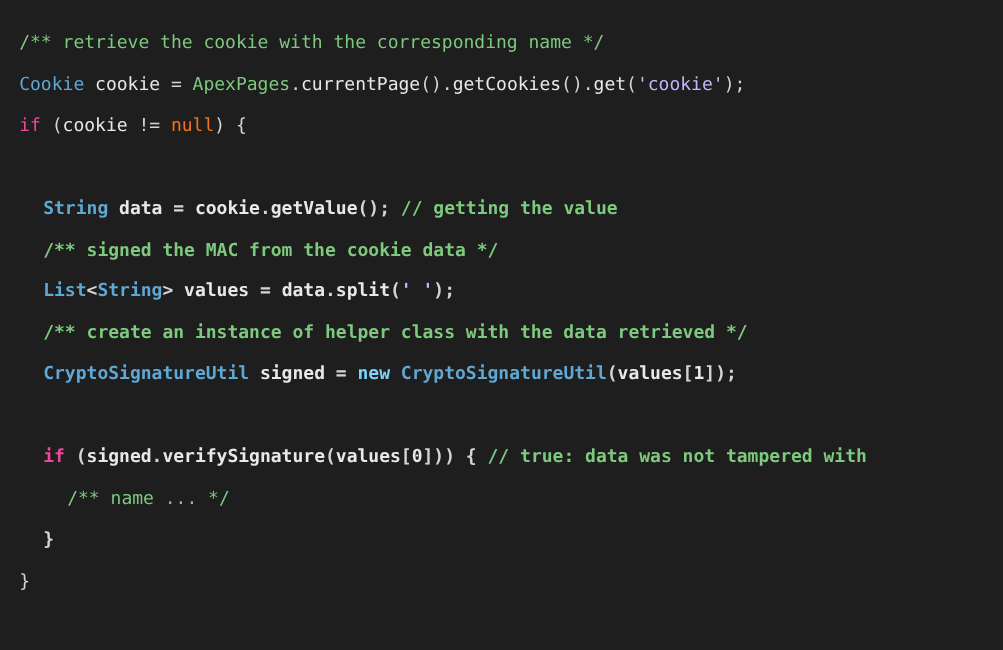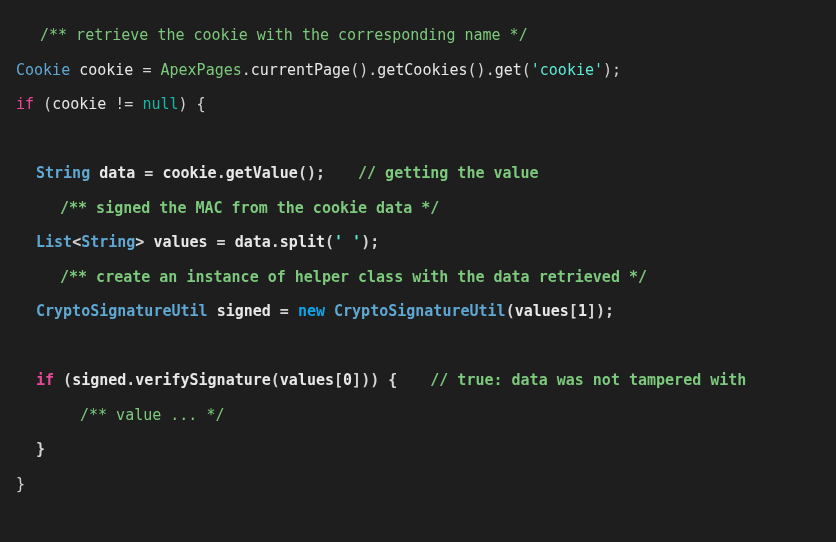--- a/index.html
+++ b/index.html
@@ -10,27 +10,27 @@
       line-height: 2.3;
       padding: 18px 16px;
       color: #e8e8e8;
       width: 836px;
       height: 542px;
       overflow: hidden;
     }
     .line { white-space: pre; }
     .indent1 { padding-left: 20px; font-weight: bold; }
     .indent2 { padding-left: 40px; }
-    .comment { color: #7dc97d; margin-left: 24px; }
+    .comment { color: #7dc97d; }
     .type { color: #5fa8d3; }
     .classref { color: #9cdcfe; }
     .keyword { color: #ec4899; }
-    .keyword-new { color: #0ea5e9; }
-    .string { color: #5eead4; }
-    .null { color: #14b8a6; text-align: right; }
+    .keyword-new { color: #7dd3fc; }
+    .string { color: #c4b5fd; }
+    .null { color: #f97316; text-align: right; }
     .punct { color: #d4d4d4; }
     .ident { color: #e8e8e8; }
   </style>
 </head>
 <body>
 
 <div class="line"><span class="comment">/** retrieve the cookie with the corresponding name */</span></div>
 
 <div class="line"><span class="type">Cookie</span><span> </span><span class="ident">cookie</span><span class="punct"> = </span><span class="classref" style="color:#7dc97d">ApexPages</span><span class="punct">.</span><span class="ident">currentPage</span><span class="punct">(</span><span class="punct">)</span><span class="punct">.</span><span class="ident">getCookies</span><span class="punct">(</span><span class="punct">)</span><span class="punct">.</span><span class="ident">get</span><span class="punct">(</span><span class="string">'cookie'</span><span class="punct">)</span><span class="punct">;</span></div>
 
@@ -45,17 +45,17 @@
 <div class="line indent1"><span class="type">List</span><span class="punct">&lt;</span><span class="type">String</span><span class="punct">&gt;</span><span> </span><span class="ident">values</span><span class="punct"> = </span><span class="ident">data</span><span class="punct">.</span><span class="ident">split</span><span class="punct">(</span><span class="string">' '</span><span class="punct">)</span><span class="punct">;</span></div>
 
 <div class="line indent1"><span class="comment">/** create an instance of helper class with the data retrieved */</span></div>
 
 <div class="line indent1"><span class="type">CryptoSignatureUtil</span><span> </span><span class="ident">signed</span><span class="punct"> = </span><span class="keyword-new">new</span><span> </span><span class="type">CryptoSignatureUtil</span><span class="punct">(</span><span class="ident">values</span><span class="punct">[</span><span class="ident">1</span><span class="punct">]</span><span class="punct">)</span><span class="punct">;</span></div>
 
 <div class="line">&nbsp;</div>
 
 <div class="line indent1"><span class="keyword">if</span><span> </span><span class="punct">(</span><span class="ident">signed</span><span class="punct">.</span><span class="ident">verifySignature</span><span class="punct">(</span><span class="ident">values</span><span class="punct">[</span><span class="ident">0</span><span class="punct">]</span><span class="punct">)</span><span class="punct">)</span><span class="punct"> {</span><span> </span><span class="comment">// true: data was not tampered with</span></div>
 
-<div class="line indent2"><span class="comment">/** value ... */</span></div>
+<div class="line indent2"><span class="comment">/** name ... */</span></div>
 
 <div class="line indent1"><span class="punct">}</span></div>
 
 <div class="line"><span class="punct">}</span></div>
 
 </body></html>

